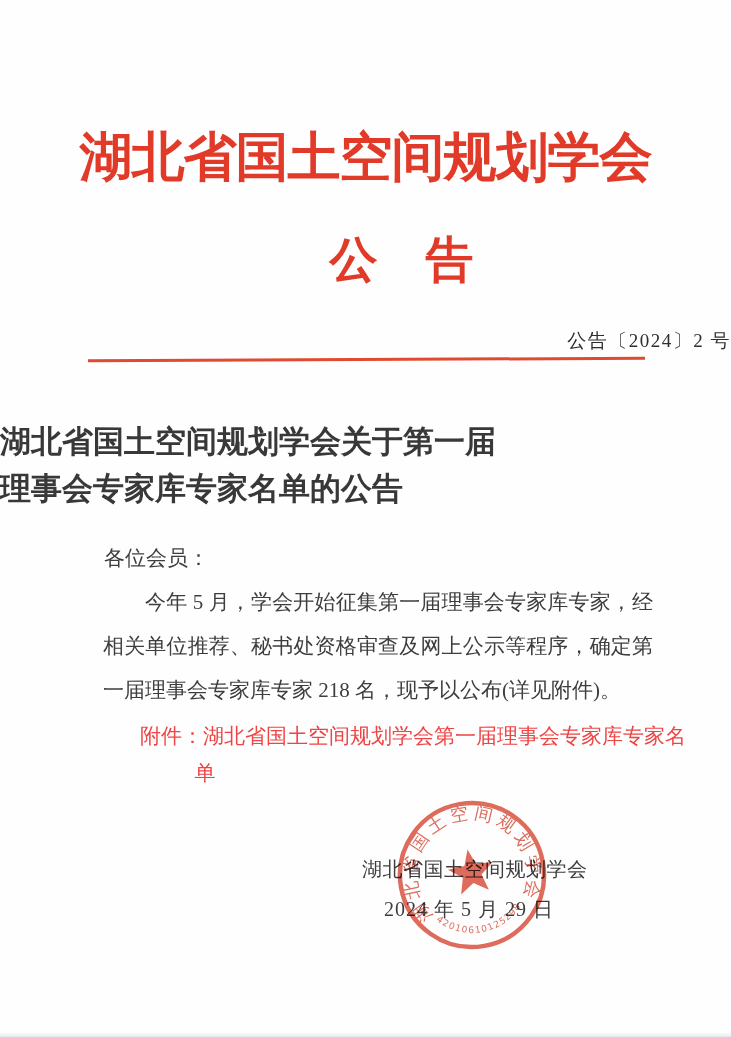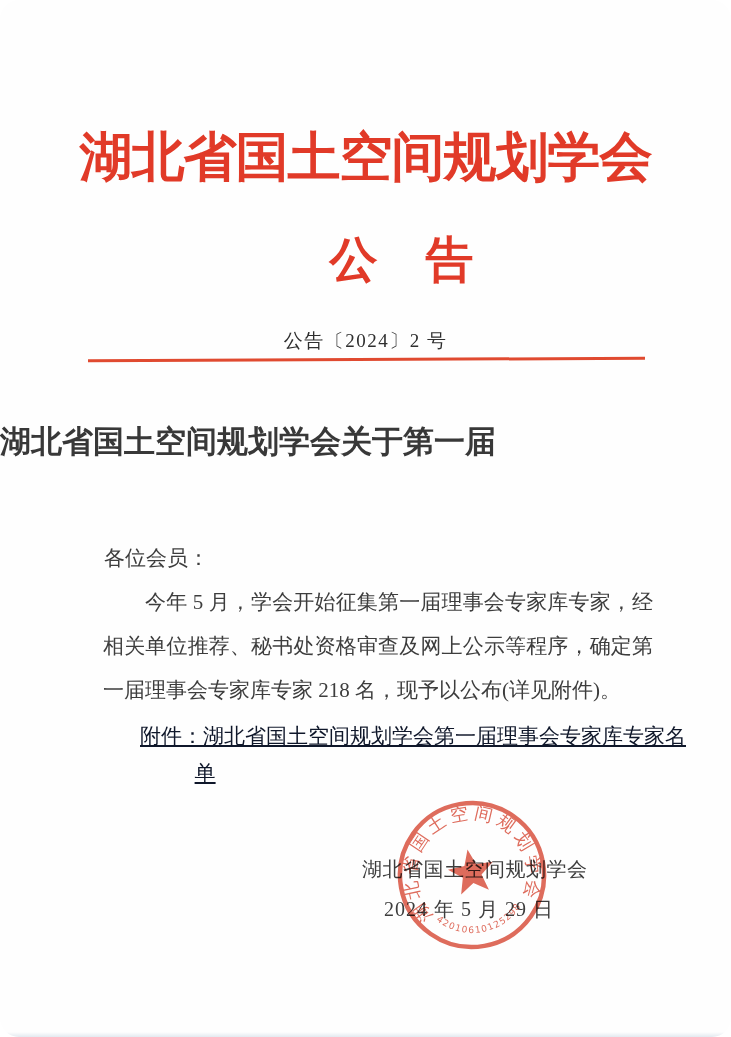--- a/index.html
+++ b/index.html
@@ -7,21 +7,20 @@
     padding: 0;
     background: #ffffff;
   }
   .page {
     position: relative;
     width: 731px;
     height: 1037px;
     background: #fefefe;
     overflow: hidden;
     font-family: "Liberation Serif", "DejaVu Serif", serif;
-    border-radius: 19px;
   }
   
   .scan-edge {
     position: absolute;
     left: 0; bottom: 0;
     width: 100%; height: 5px;
     background: linear-gradient(to bottom, rgba(255,255,255,0), #e3eaf0);
   }
 
   .org-title {
@@ -43,21 +42,21 @@
     font-size: 48px;
     font-weight: 700;
     color: #e13a28;
     white-space: nowrap;
     margin-left: 36px;
   }
   .doc-number {
     position: absolute;
     top: 328px; left: 0;
     width: 100%;
-    text-align: center;
+    text-align: right;
     font-size: 19px;
     letter-spacing: 1.5px;
     color: #2e2e2e;
     white-space: nowrap;
   }
   .red-rule {
     position: absolute;
     top: 358px; left: 88px;
     width: 557px; height: 3px;
     background: #e04a30;
@@ -90,24 +89,23 @@
     color: #3d3d3d;
     text-align: justify;
     text-indent: 2em;
   }
   .attachment {
     position: absolute;
     top: 718px; left: 140px;
     width: 505px;
     font-size: 21px;
     line-height: 37px;
-    color: #0f172a;
+    color: #ef4444;
     padding-left: 2.6em;
     text-indent: -2.6em;
-    text-decoration: underline;
   }
   .signoff-org {
     position: absolute;
     top: 856px; left: 362px;
     font-size: 20px;
     letter-spacing: 0.5px;
     color: #3d3d3d;
     white-space: nowrap;
   }
   .signoff-date {
@@ -136,20 +134,21 @@
   <div class="org-title">湖北省国土空间规划学会</div>
 
   <div class="gonggao">公　告</div>
 
   <div class="doc-number">公告〔2024〕2 号</div>
 
   <div class="red-rule"></div>
 
   <div class="notice-title">
     <div>湖北省国土空间规划学会关于第一届</div>
+    <div>理事会专家库专家名单的公告</div>
   </div>
 
   <div class="salutation">各位会员：</div>
 
   <div class="paragraph">今年 5 月，学会开始征集第一届理事会专家库专家，经相关单位推荐、秘书处资格审查及网上公示等程序，确定第一届理事会专家库专家 218 名，现予以公布(详见附件)。</div>
 
   <div class="attachment">
     <span>附件：</span><span>湖北省国土空间规划学会第一届理事会专家库专家名单</span>
   </div>
 

